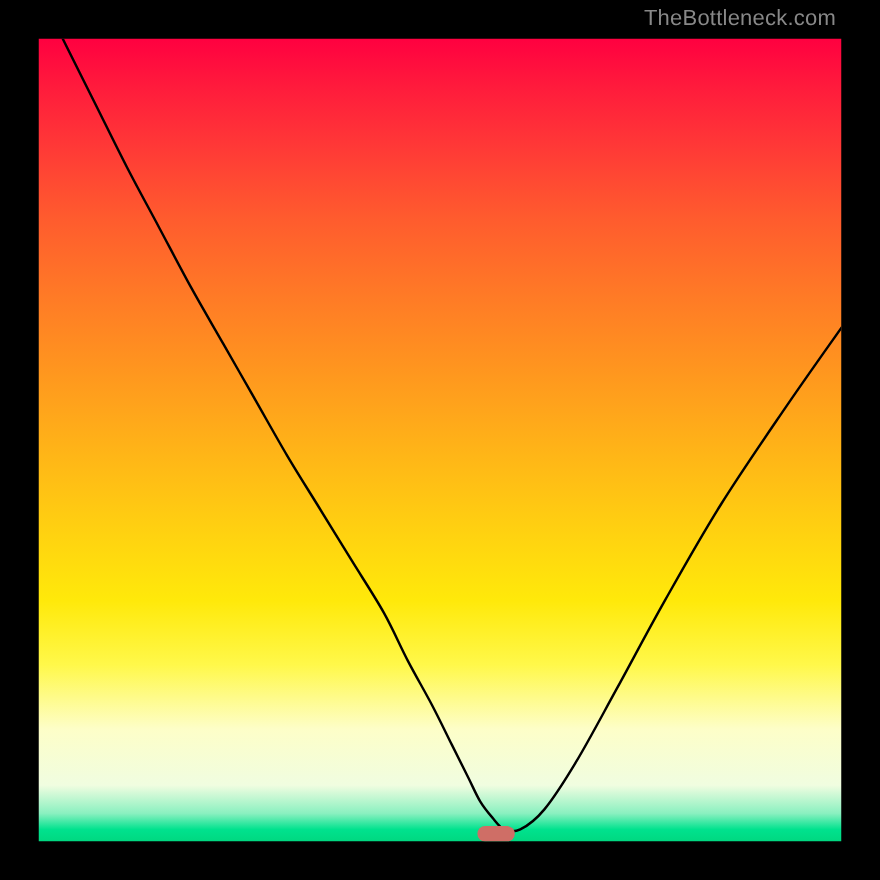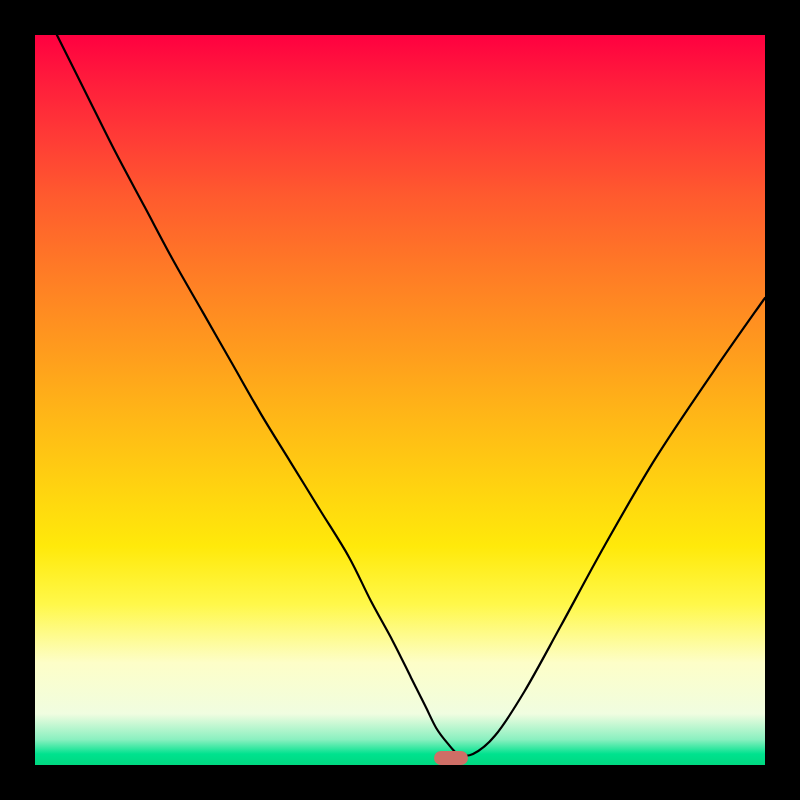--- a/index.html
+++ b/index.html
@@ -73,20 +73,21 @@
     border-radius: 7px;
     background: #cf6e66;
     transform: translate(-50%, -50%);
   }
 </style>
 </head>
 <body>
 
 <div class="frame">
 
+  <div class="watermark">TheBottleneck.com</div>
 
   <div class="plot-area">
     <div class="gradient"></div>
 
     <svg class="curve" viewBox="0 0 730 730" preserveAspectRatio="none">
       <path id="curve-path" d="M 21.9 0 C 26.766666666666666 9.733333333333329, 41.36666666666667 38.933333333333294, 51.1 58.39999999999998 C 60.833333333333336 77.86666666666666, 70.56666666666666 97.94166666666673, 80.3 116.80000000000007 C 90.03333333333333 135.6583333333334, 99.76666666666667 153.29999999999995, 109.5 171.54999999999995 C 119.23333333333333 189.79999999999995, 128.96666666666664 208.65833333333333, 138.7 226.3 C 148.43333333333334 243.9416666666667, 158.16666666666666 260.3666666666667, 167.9 277.4 C 177.63333333333335 294.4333333333333, 187.36666666666667 311.4666666666666, 197.10000000000002 328.49999999999994 C 206.83333333333337 345.5333333333333, 216.5666666666667 363.175, 226.3 379.6 C 236.03333333333333 396.02500000000003, 245.76666666666665 411.23333333333335, 255.49999999999997 427.05 C 265.2333333333333 442.8666666666667, 274.96666666666664 458.68333333333334, 284.7 474.5 C 294.43333333333334 490.31666666666666, 305.3833333333333 506.74166666666673, 313.9 521.95 C 322.41666666666663 537.1583333333334, 328.5 551.7583333333333, 335.8 565.75 C 343.1 579.7416666666667, 351.0083333333333 593.125, 357.7 605.9 C 364.39166666666665 618.675, 370.47499999999997 631.4499999999999, 375.95 642.4 C 381.425 653.35, 386.2916666666667 663.0833333333334, 390.55 671.6 C 394.80833333333334 680.1166666666667, 397.8500000000001 687.4166666666666, 401.50000000000006 693.5 C 405.15000000000003 699.5833333333334, 408.8 703.8416666666667, 412.45 708.1 C 416.09999999999997 712.3583333333333, 419.14166666666665 717.2249999999999, 423.4 719.05 C 427.6583333333333 720.875, 431.9166666666667 722.0916666666666, 438 719.05 C 444.0833333333333 716.0083333333333, 451.3833333333333 711.1416666666667, 459.9 700.8 C 468.41666666666663 690.4583333333333, 478.15000000000003 675.25, 489.1 657 C 500.05 638.75, 512.2166666666667 615.6333333333333, 525.6 591.3 C 538.9833333333333 566.9666666666666, 553.5833333333333 538.9833333333333, 569.4 511 C 585.2166666666667 483.01666666666665, 602.25 452.6, 620.5 423.40000000000003 C 638.75 394.20000000000005, 660.6500000000001 362.5666666666666, 678.9000000000001 335.79999999999995 C 697.1500000000001 309.0333333333333, 721.4833333333333 274.9666666666667, 730 262.8" stroke="#000" stroke-width="2.2" fill="none" stroke-linecap="round" stroke-linejoin="round"></path>
     </svg>
 
     <div id="marker" class="marker" style="left: 416.1px; top: 722.7px;"></div>
   </div>

